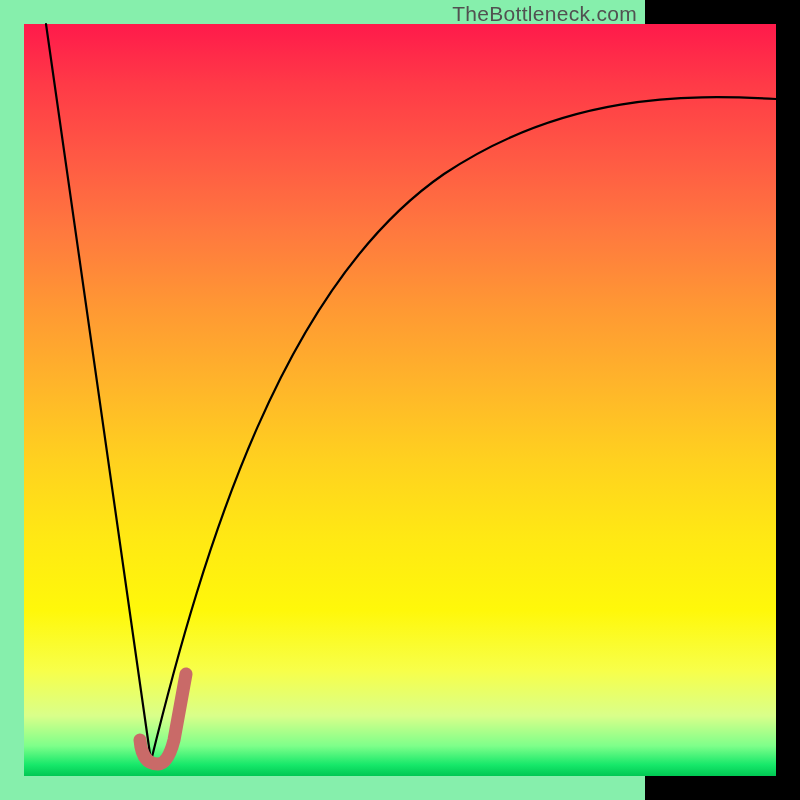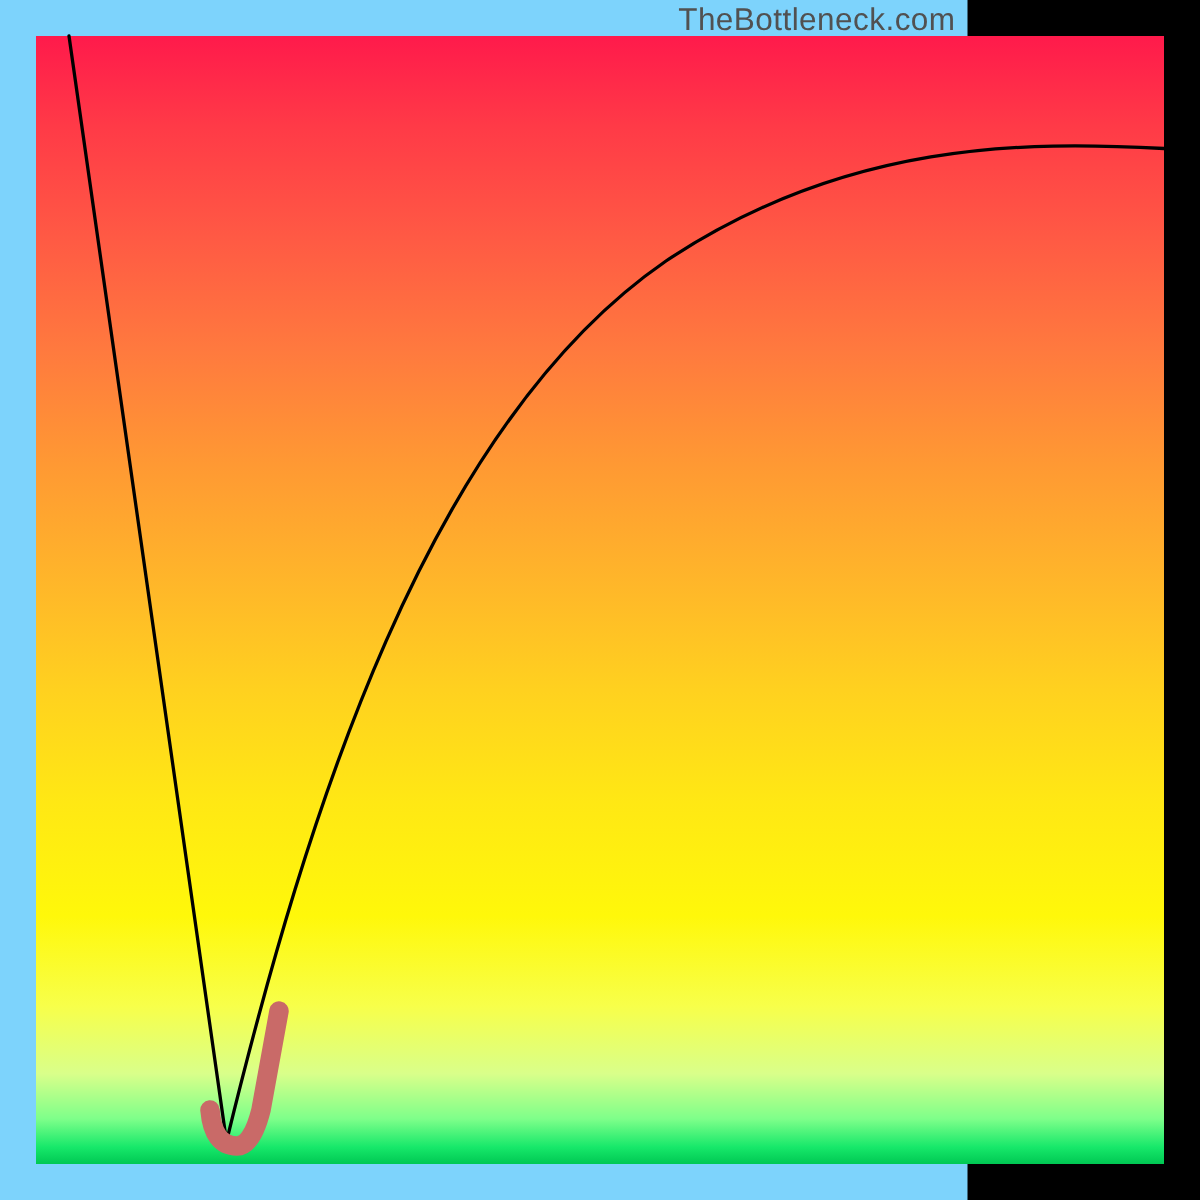--- a/index.html
+++ b/index.html
@@ -8,21 +8,21 @@
     width: 800px;
     height: 800px;
     overflow: hidden;
     background: #000;
     font-family: Arial, Helvetica, sans-serif;
   }
   .frame {
     position: relative;
     width: 645px;
     height: 800px;
-    background: #7dd3fc;
+    background: #86efac;
   }
   .plot-area {
     position: absolute;
     left: 24px;
     top: 24px;
     width: 752px;
     height: 752px;
     background: linear-gradient(
       to bottom,
       #ff1a4b 0%,

